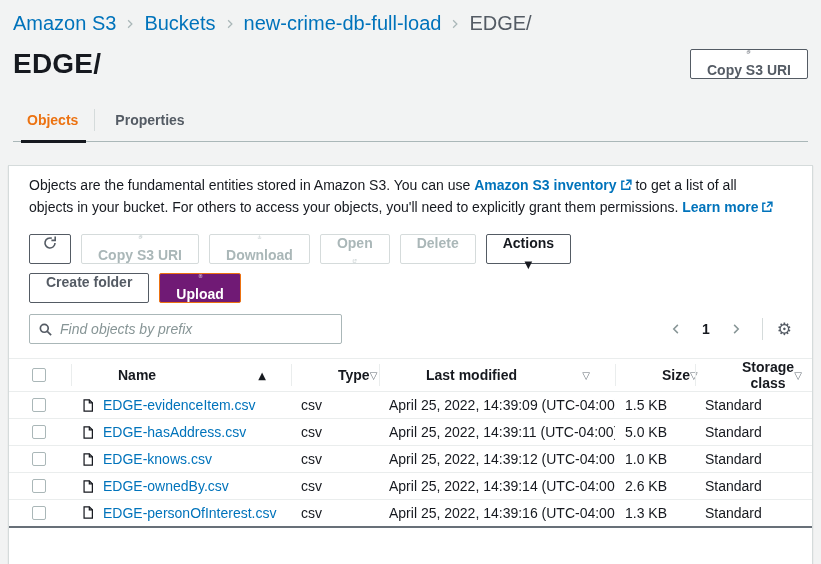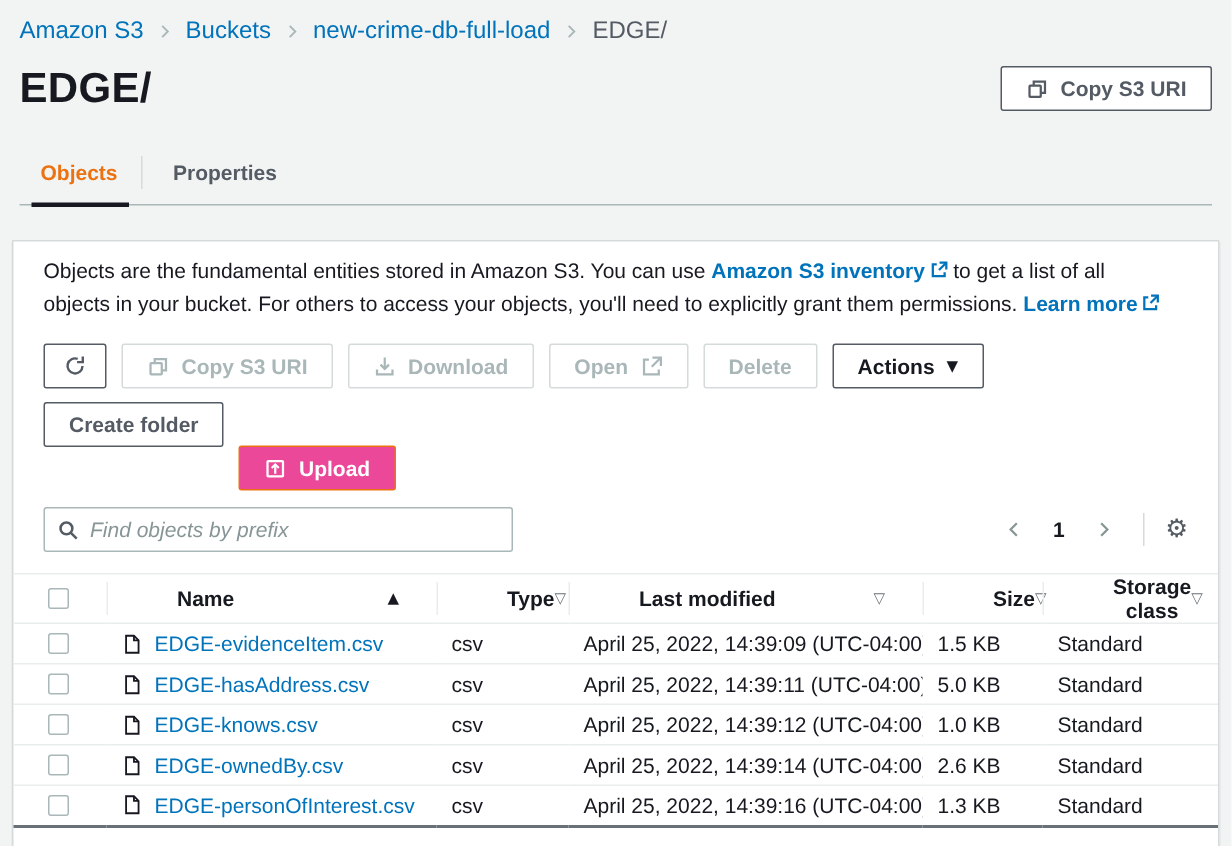--- a/index.html
+++ b/index.html
@@ -7,41 +7,41 @@
   body {
     background: #f2f3f3;
     font-family: "Liberation Sans", sans-serif;
     font-size: 14px;
     color: #16191f;
   }
   svg { display: block; }
 
   
   .top { padding: 12px 13px 0 13px; }
-  .breadcrumb { display: flex; align-items: center; gap: 9px; font-size: 16px; }
+  .breadcrumb { display: flex; align-items: center; gap: 9px; font-size: 20px; }
   .breadcrumb a { color: #0073bb; text-decoration: none; cursor: pointer; }
   .breadcrumb .current { color: #545b64; }
   .crumb-sep svg { width: 10px; height: 10px; }
 
   .title-row { display: flex; justify-content: space-between; align-items: center; margin-top: 13px; }
   .page-title { font-size: 28px; font-weight: 700; color: #16191f; letter-spacing: 0.2px; }
 
   
   .btn {
     display: inline-flex; align-items: center; gap: 8px;
     height: 30px; padding: 0 16px;
     background: #fff; border: 1px solid #545b64; border-radius: 2px;
     font-family: "Liberation Sans", sans-serif;
     font-size: 14px; font-weight: 700; color: #545b64;
-    cursor: pointer; white-space: nowrap;
+    cursor: pointer; white-space: nowrap; flex-direction: column;
   }
   .btn.disabled { border-color: #d5dbdb; color: #aab7b8; }
   .btn.disabled svg { stroke: #aab7b8; }
   .btn.dark { color: #16191f; }
-  .btn.primary { background: #ec4899; border-color: #ec7211; color: #fff; margin-top: 29px; }
+  .btn.primary { background: #701a75; border-color: #ec7211; color: #fff; }
   .btn.icon-only { padding: 0 12px; }
   .ic { stroke: currentColor; fill: none; stroke-width: 1.6; }
 
   
   .tabs { display: flex; align-items: stretch; margin-top: 21px; padding-left: 8px; border-bottom: 1px solid #aab7b8; }
   .tab { position: relative; padding: 11px 16px 13px 6px; font-weight: 700; color: #545b64; cursor: pointer; }
   .tab.active { color: #ec7211; }
   .tab.active::after { content: ""; position: absolute; left: 0; right: 8px; bottom: -2px; height: 3px; background: #16191f; }
   .tab-divider { width: 1px; background: #d5dbdb; margin: 8px 14px 10px 0; }
 

